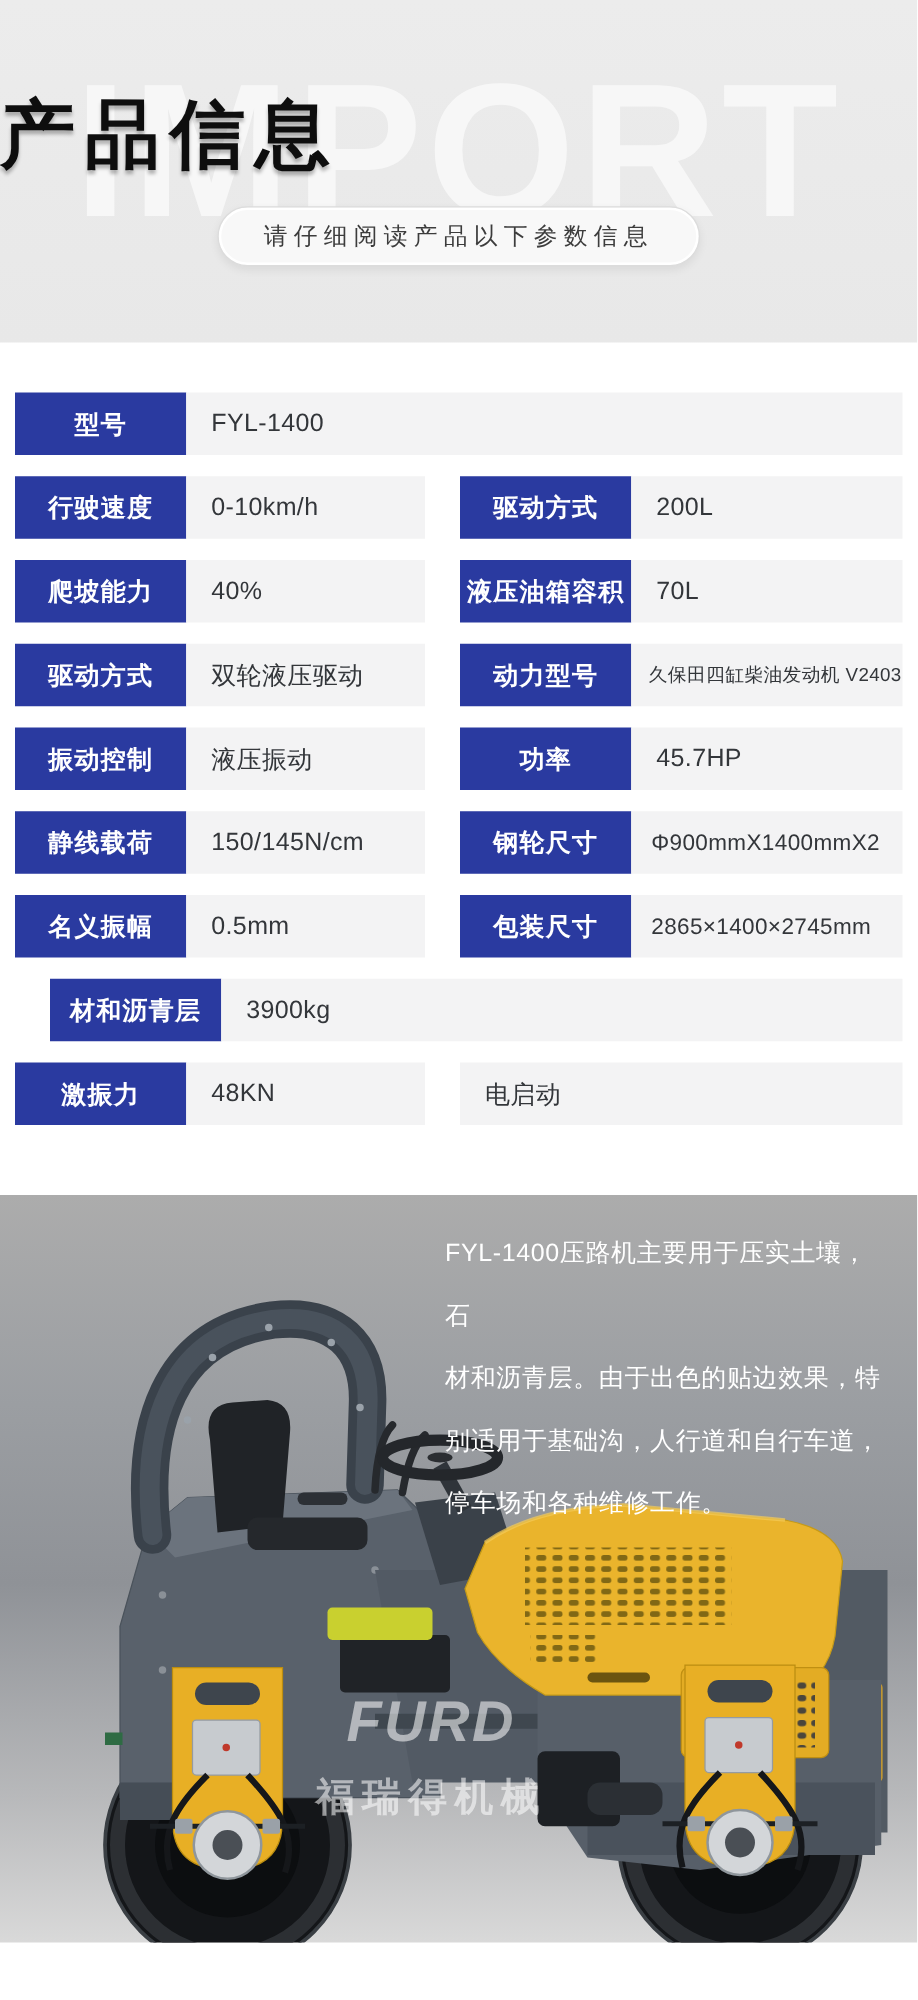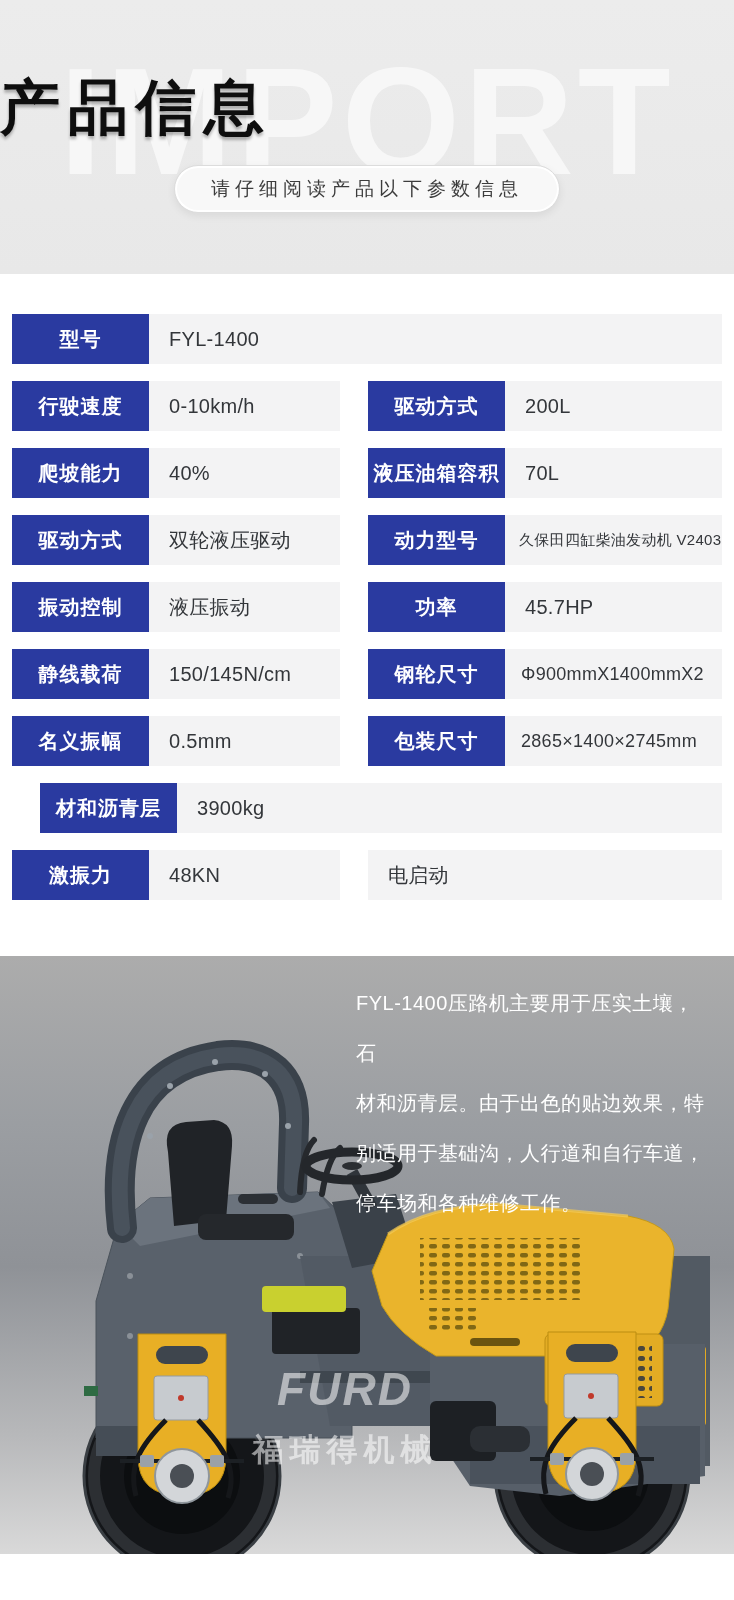--- a/index.html
+++ b/index.html
@@ -49,21 +49,21 @@
   .showcase {
     position:relative; height:598px; overflow:hidden;
     background:linear-gradient(180deg,#acacac 0%,#9b9ea2 28%,#8f9297 52%,#b7b8ba 80%,#d9d9d9 100%);
   }
   .showcase-desc {
     position:absolute; top:22px; left:356px; width:356px;
     color:#ffffff; font-size:20px; line-height:50px; letter-spacing:0.5px;
     white-space:pre-line; font-weight:500;
   }
   .machine-svg { position:absolute; left:0; top:0; }
-  .brand { position:absolute; top:410px; left:240px; width:210px; text-align:center; color:rgba(255,255,255,0.55); pointer-events:none; }
+  .brand { position:absolute; top:398px; left:240px; width:210px; text-align:center; color:rgba(255,255,255,0.55); pointer-events:none; }
   .brand-furd { font-size:46px; font-weight:900; font-style:italic; letter-spacing:2px; line-height:1; }
   .brand-cn { font-size:31px; font-weight:700; letter-spacing:6px; margin-top:17px; white-space:nowrap; }
 </style>
 </head>
 <body>
 
 <div class="page">
 
   <header class="hero">
     <div class="import-watermark">IMPORT</div>

